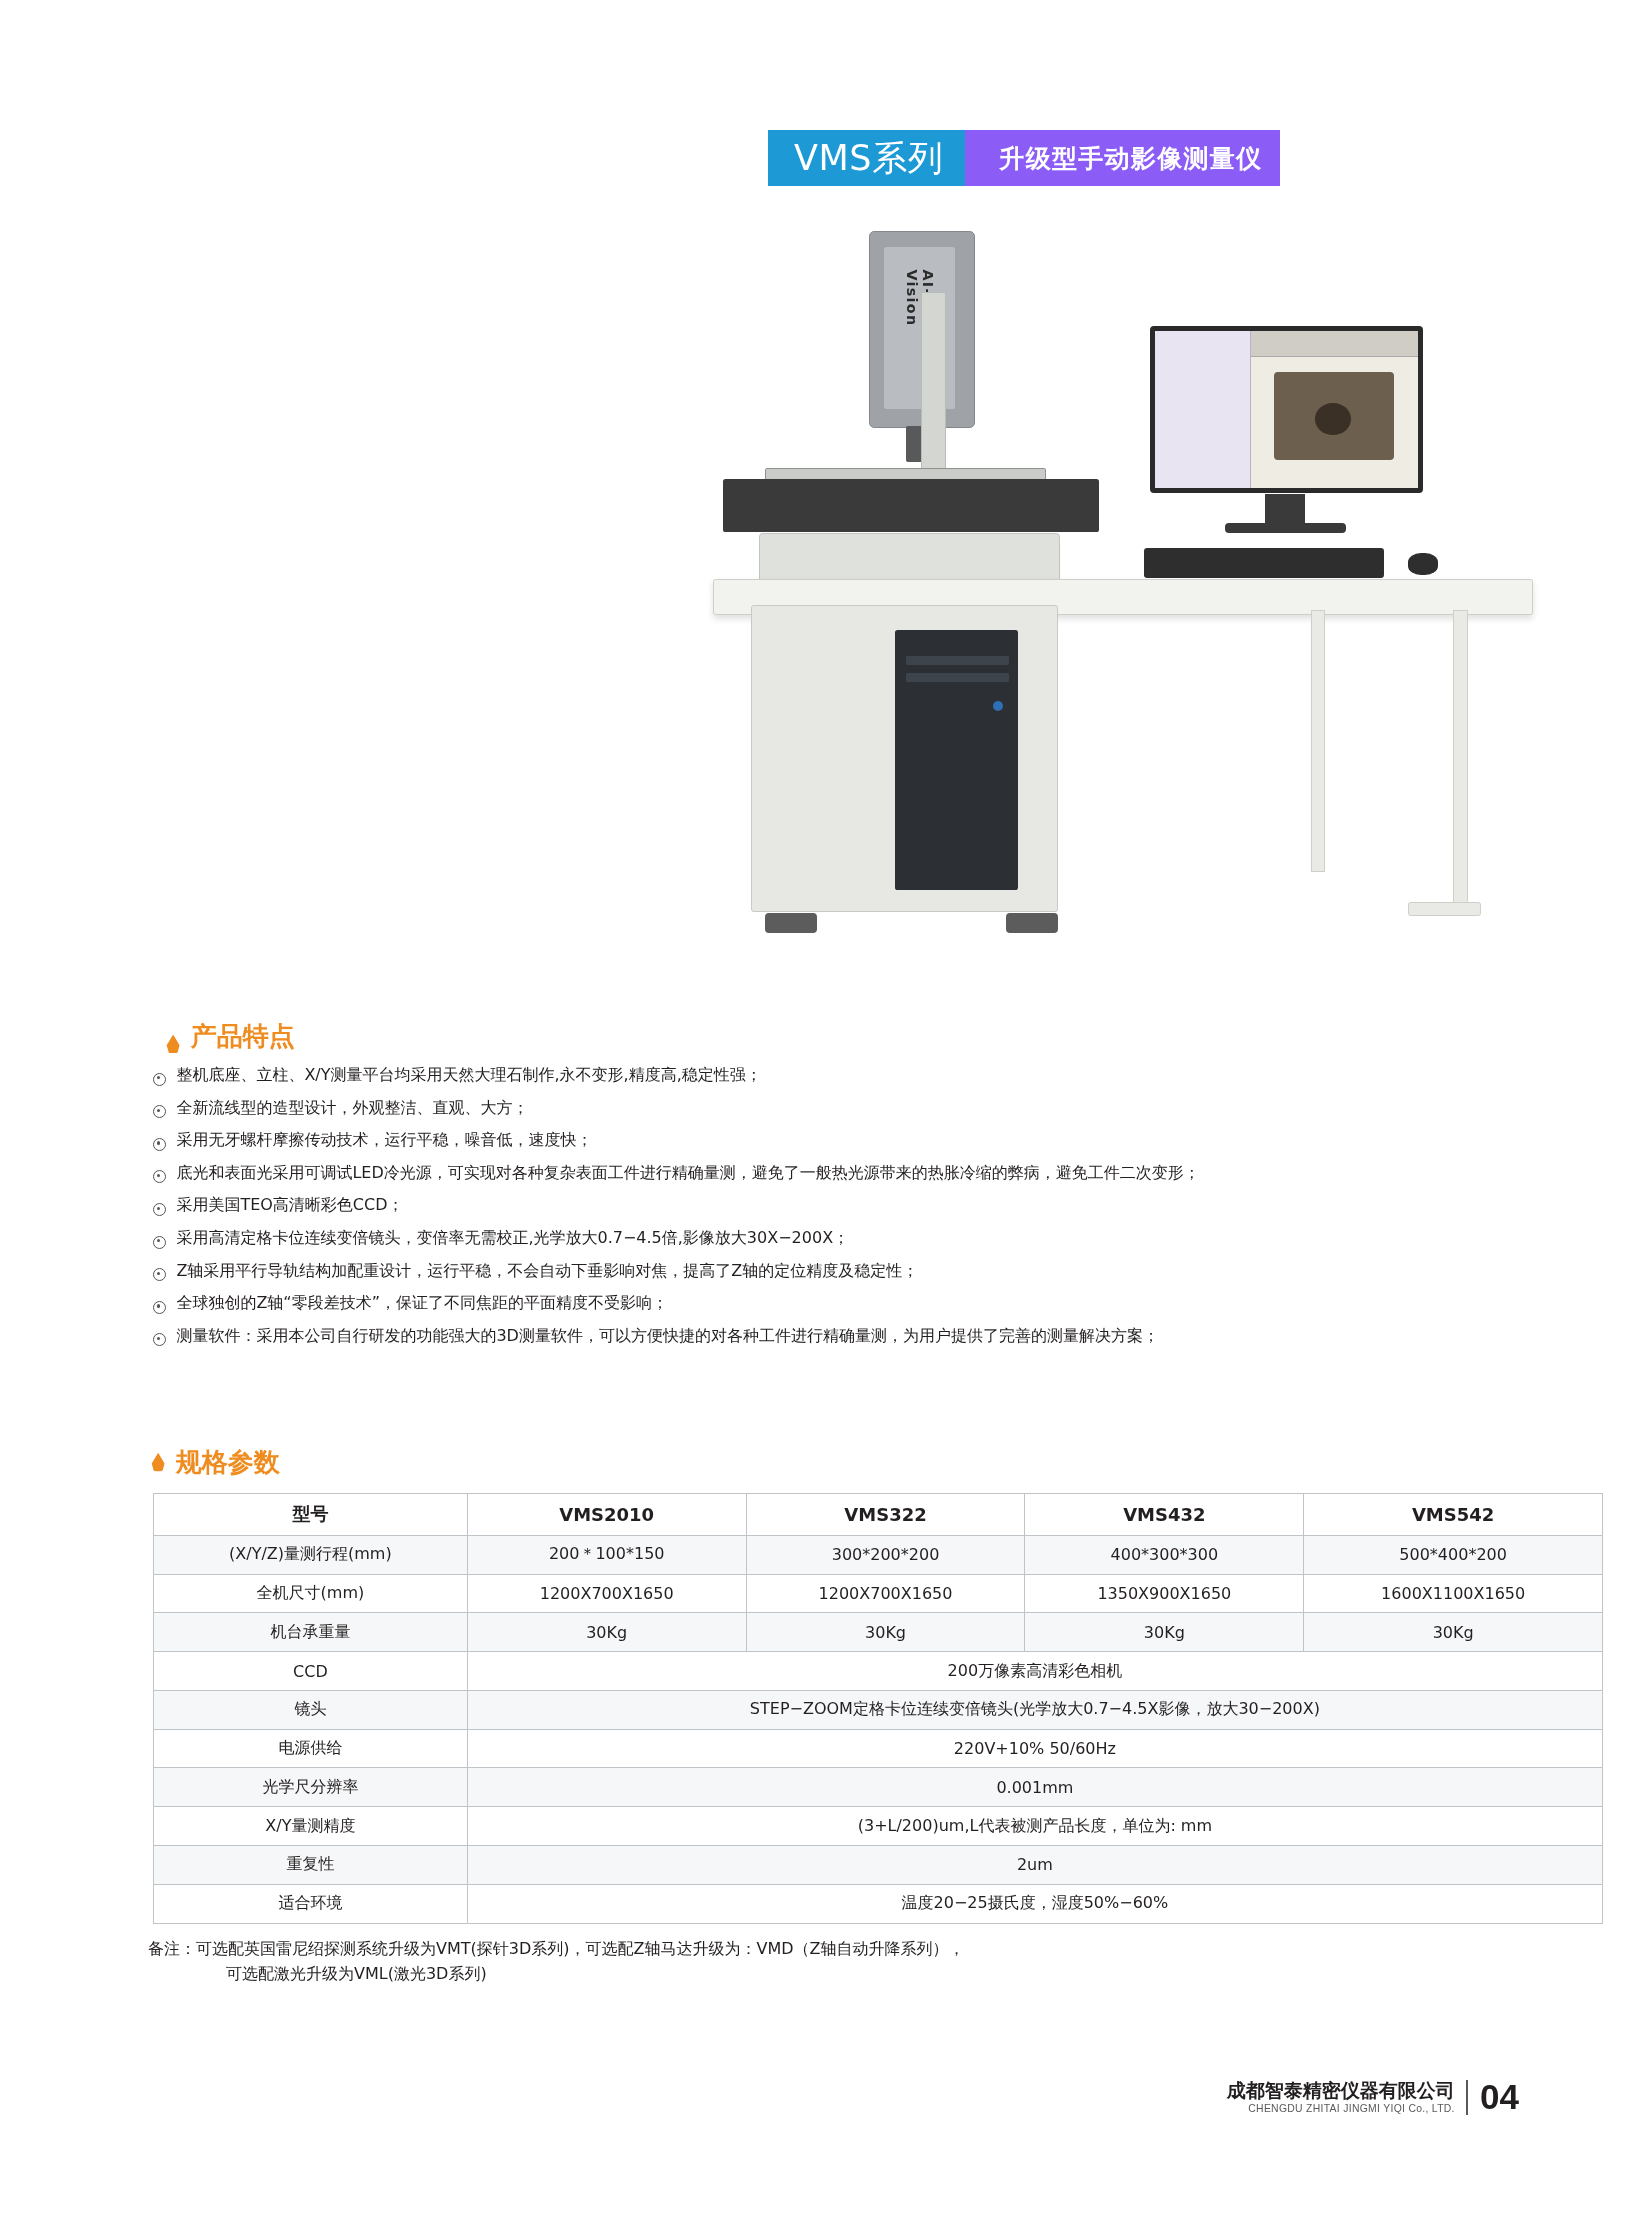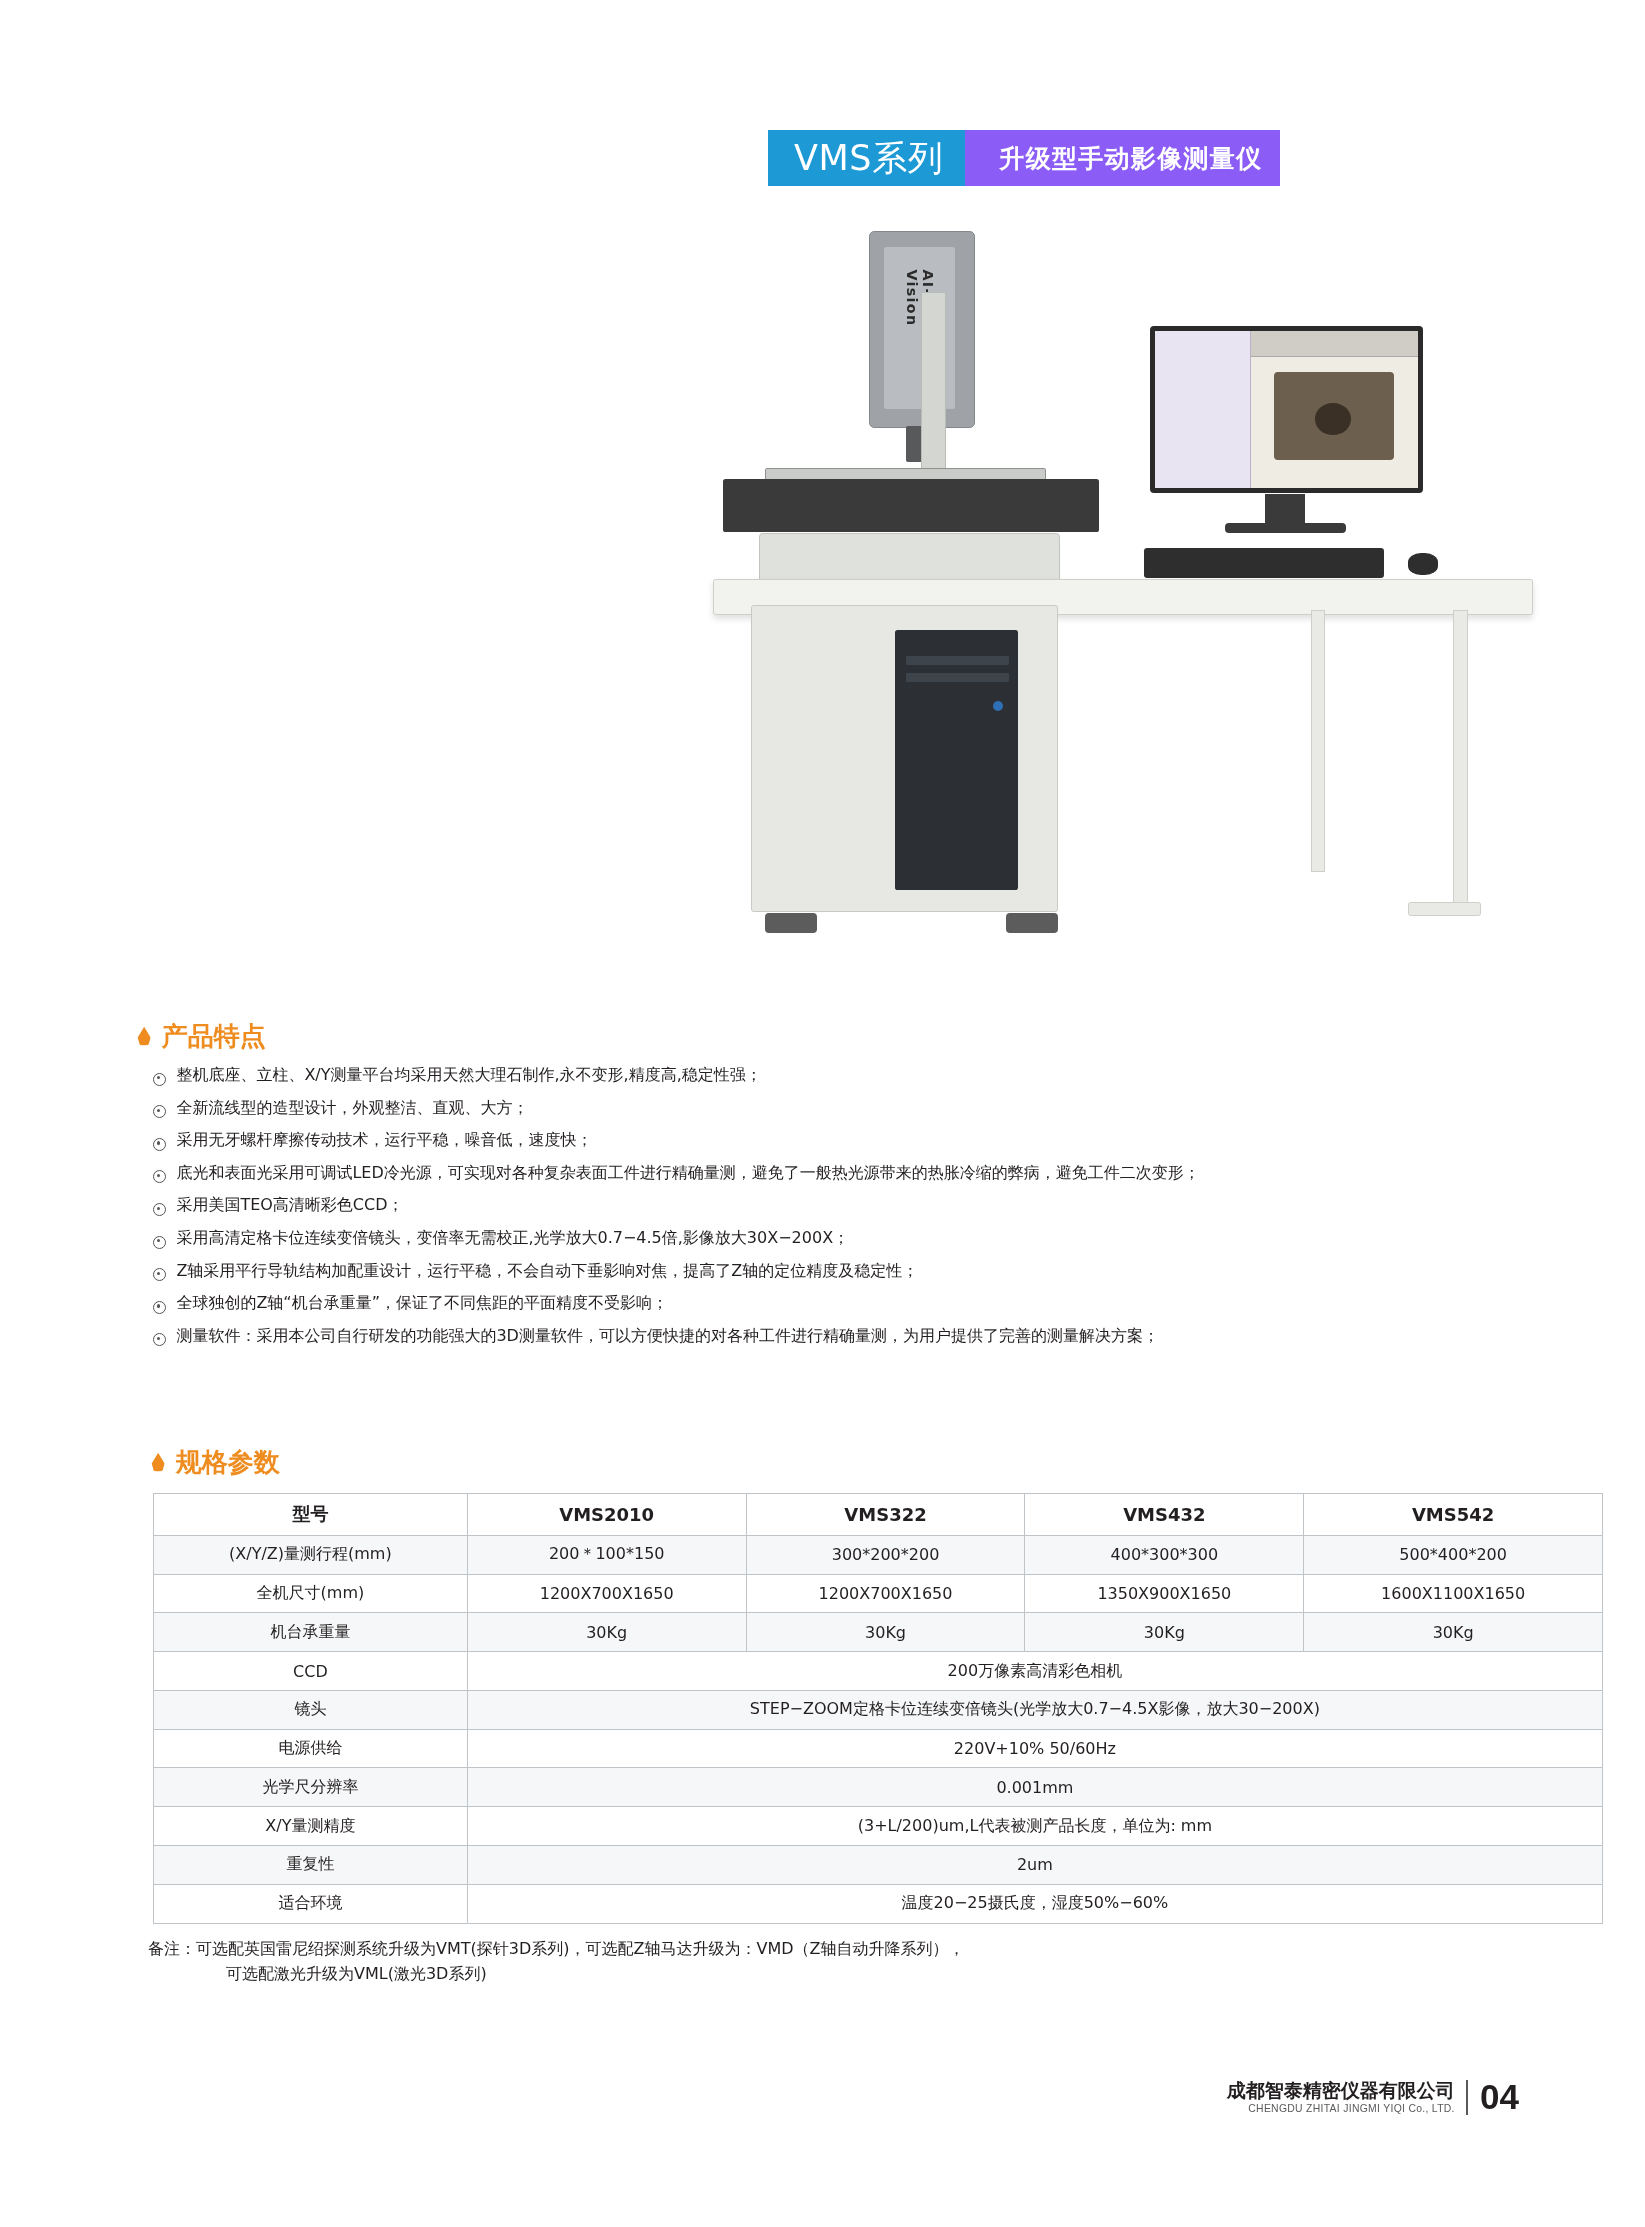--- a/index.html
+++ b/index.html
@@ -294,21 +294,21 @@
     transform: rotate(0deg);
     clip-path: polygon(50% 0%, 95% 55%, 80% 95%, 20% 95%, 5% 55%);
   }
   .head-text {
     font-size: 26px;
     font-weight: bold;
     color: #ef8c1f;
     font-family: "DejaVu Sans", "Liberation Sans", sans-serif;
   }
 
-  .features-head { top: 1019px; left: 137px; }
+  .features-head { top: 1019px; left: 166px; align-items: flex-end; }
   .specs-head { top: 1445px; left: 151px; }
 
   
   .feature-list {
     position: absolute;
     top: 1064px;
     left: 153px;
     width: 1363px;
   }
   .feature-item {
@@ -495,21 +495,21 @@
   <div class="feature-item">
     <span class="bullet-ring"></span>
     <span>采用高清定格卡位连续变倍镜头，变倍率无需校正,光学放大0.7−4.5倍,影像放大30X−200X；</span>
   </div>
   <div class="feature-item">
     <span class="bullet-ring"></span>
     <span>Z轴采用平行导轨结构加配重设计，运行平稳，不会自动下垂影响对焦，提高了Z轴的定位精度及稳定性；</span>
   </div>
   <div class="feature-item">
     <span class="bullet-ring"></span>
-    <span>全球独创的Z轴“机台承重量”，保证了不同焦距的平面精度不受影响；</span>
+    <span>全球独创的Z轴“零段差技术”，保证了不同焦距的平面精度不受影响；</span>
   </div>
   <div class="feature-item">
     <span class="bullet-ring"></span>
     <span>测量软件：采用本公司自行研发的功能强大的3D测量软件，可以方便快捷的对各种工件进行精确量测，为用户提供了完善的测量解决方案；</span>
   </div>
 </div>
 
 <div class="section-head specs-head">
   <span class="head-drop"></span>
   <span class="head-text">规格参数</span>

